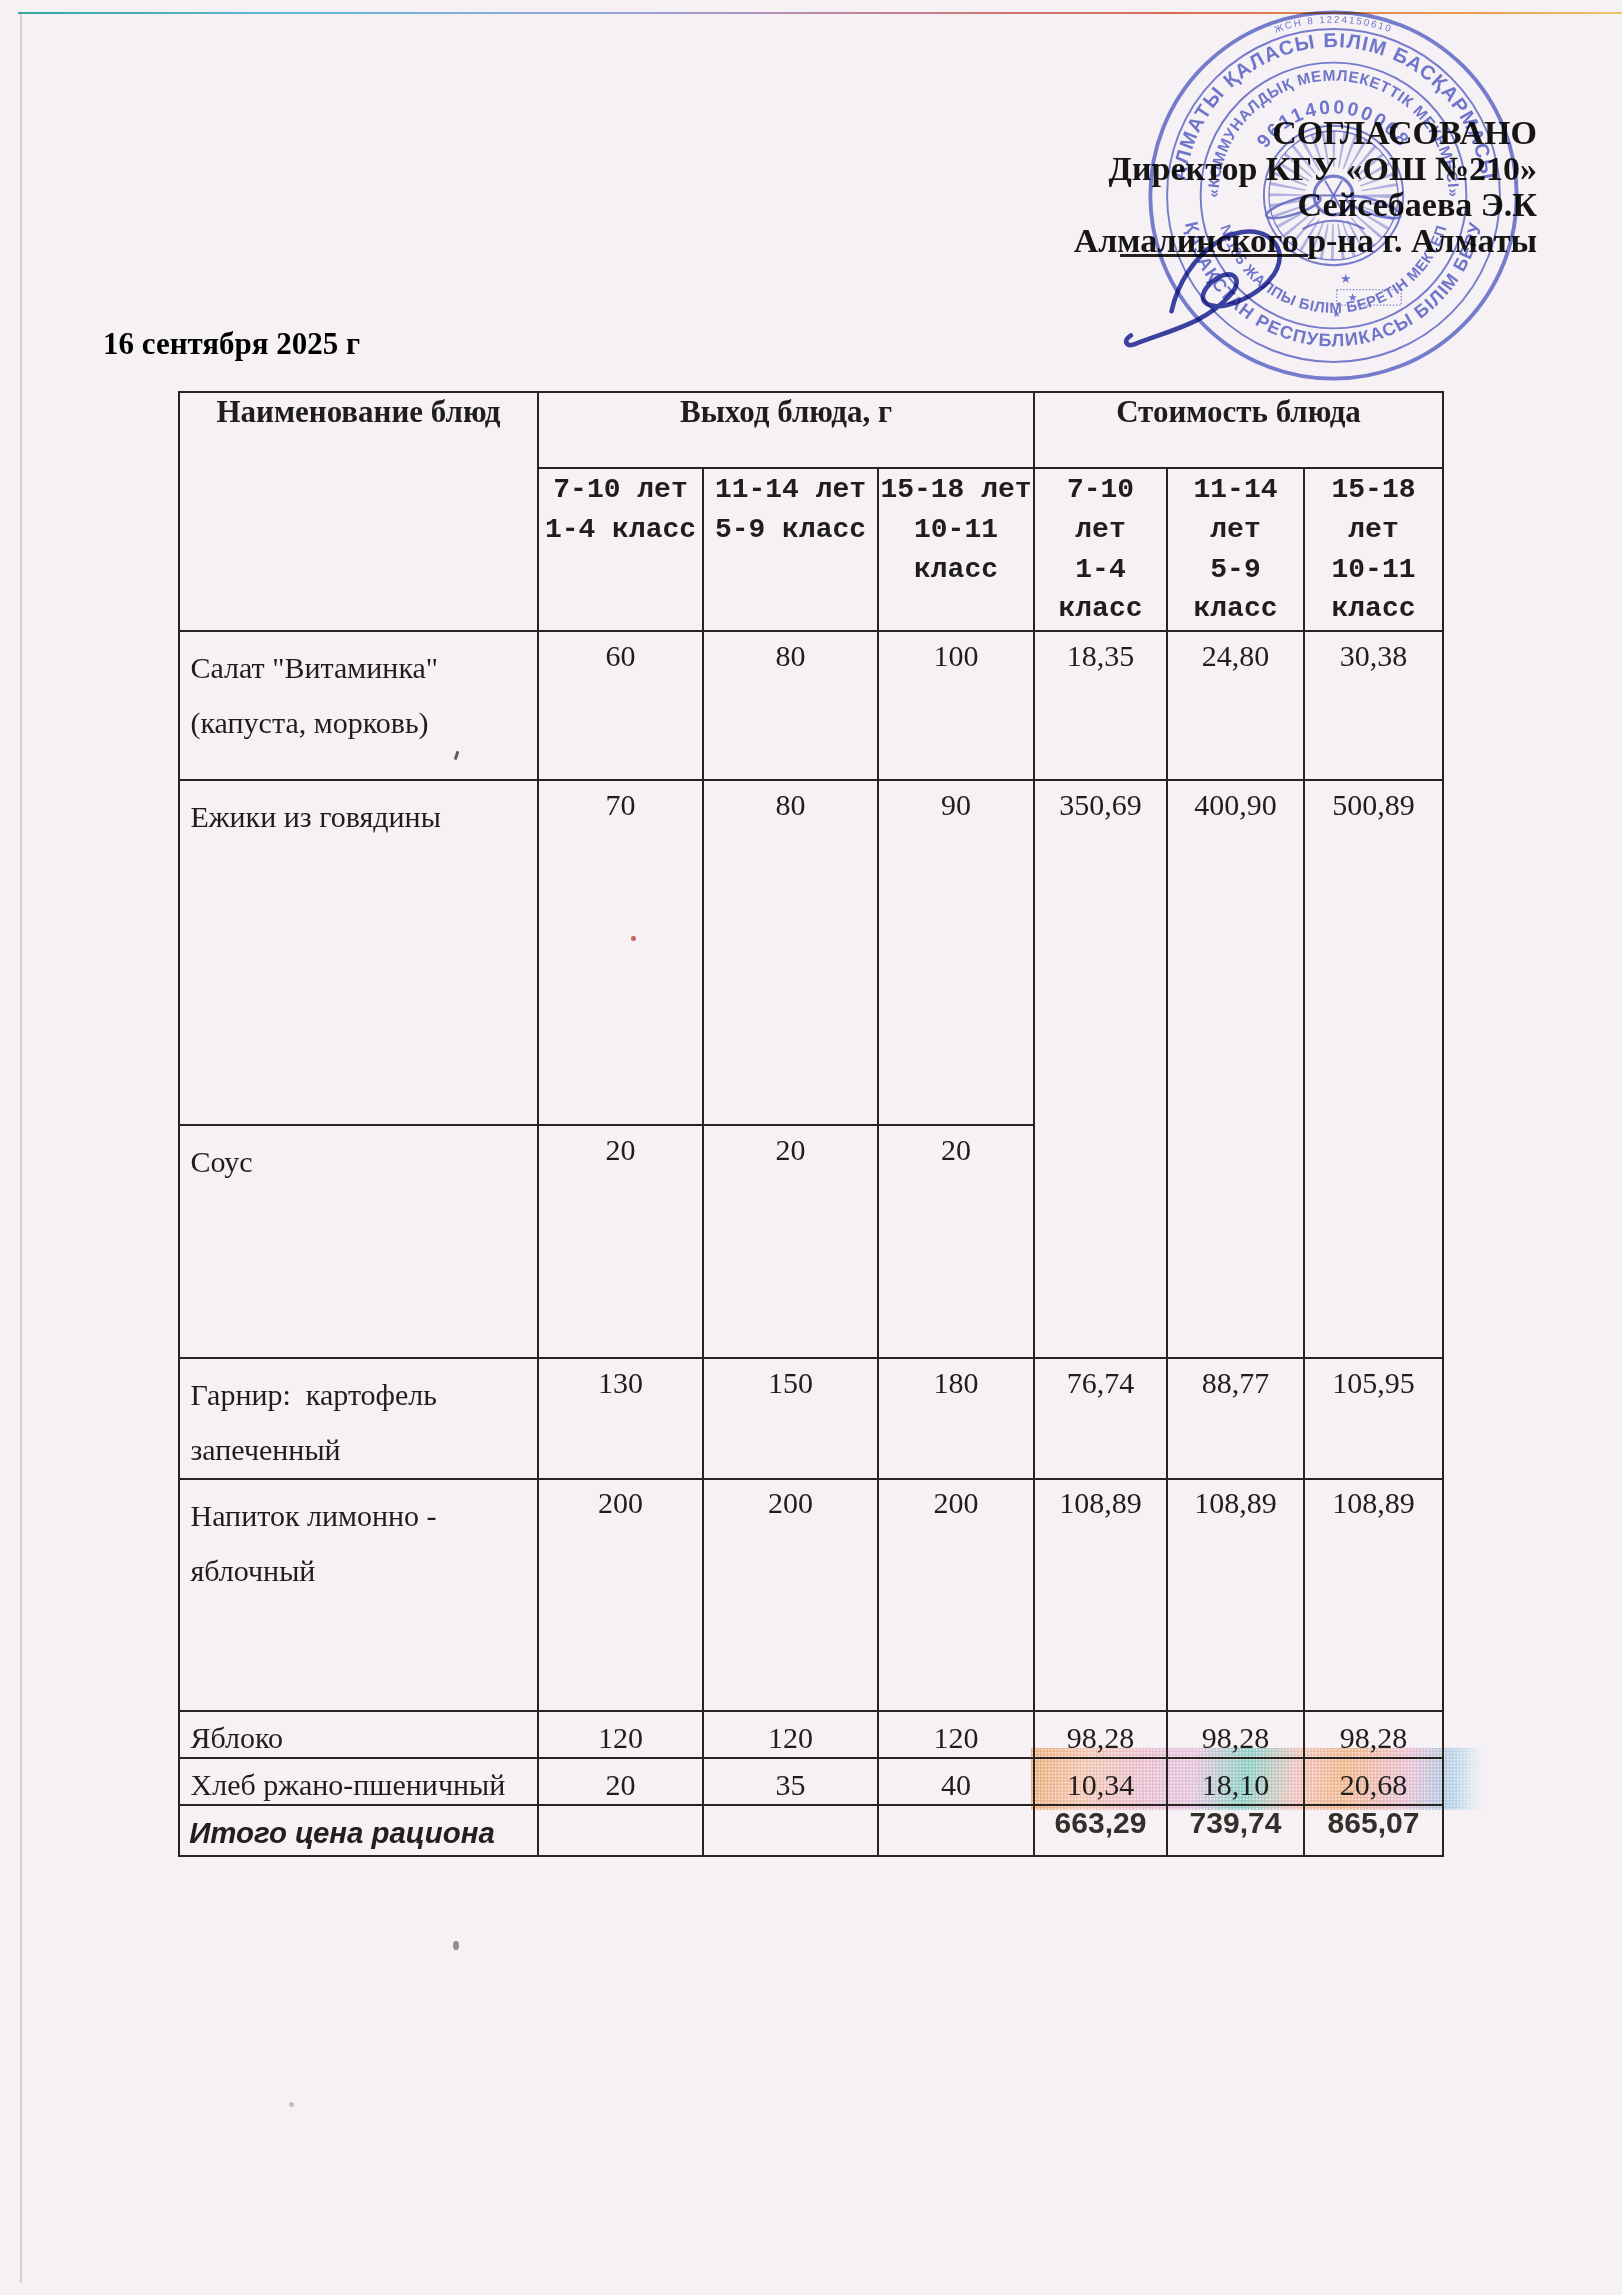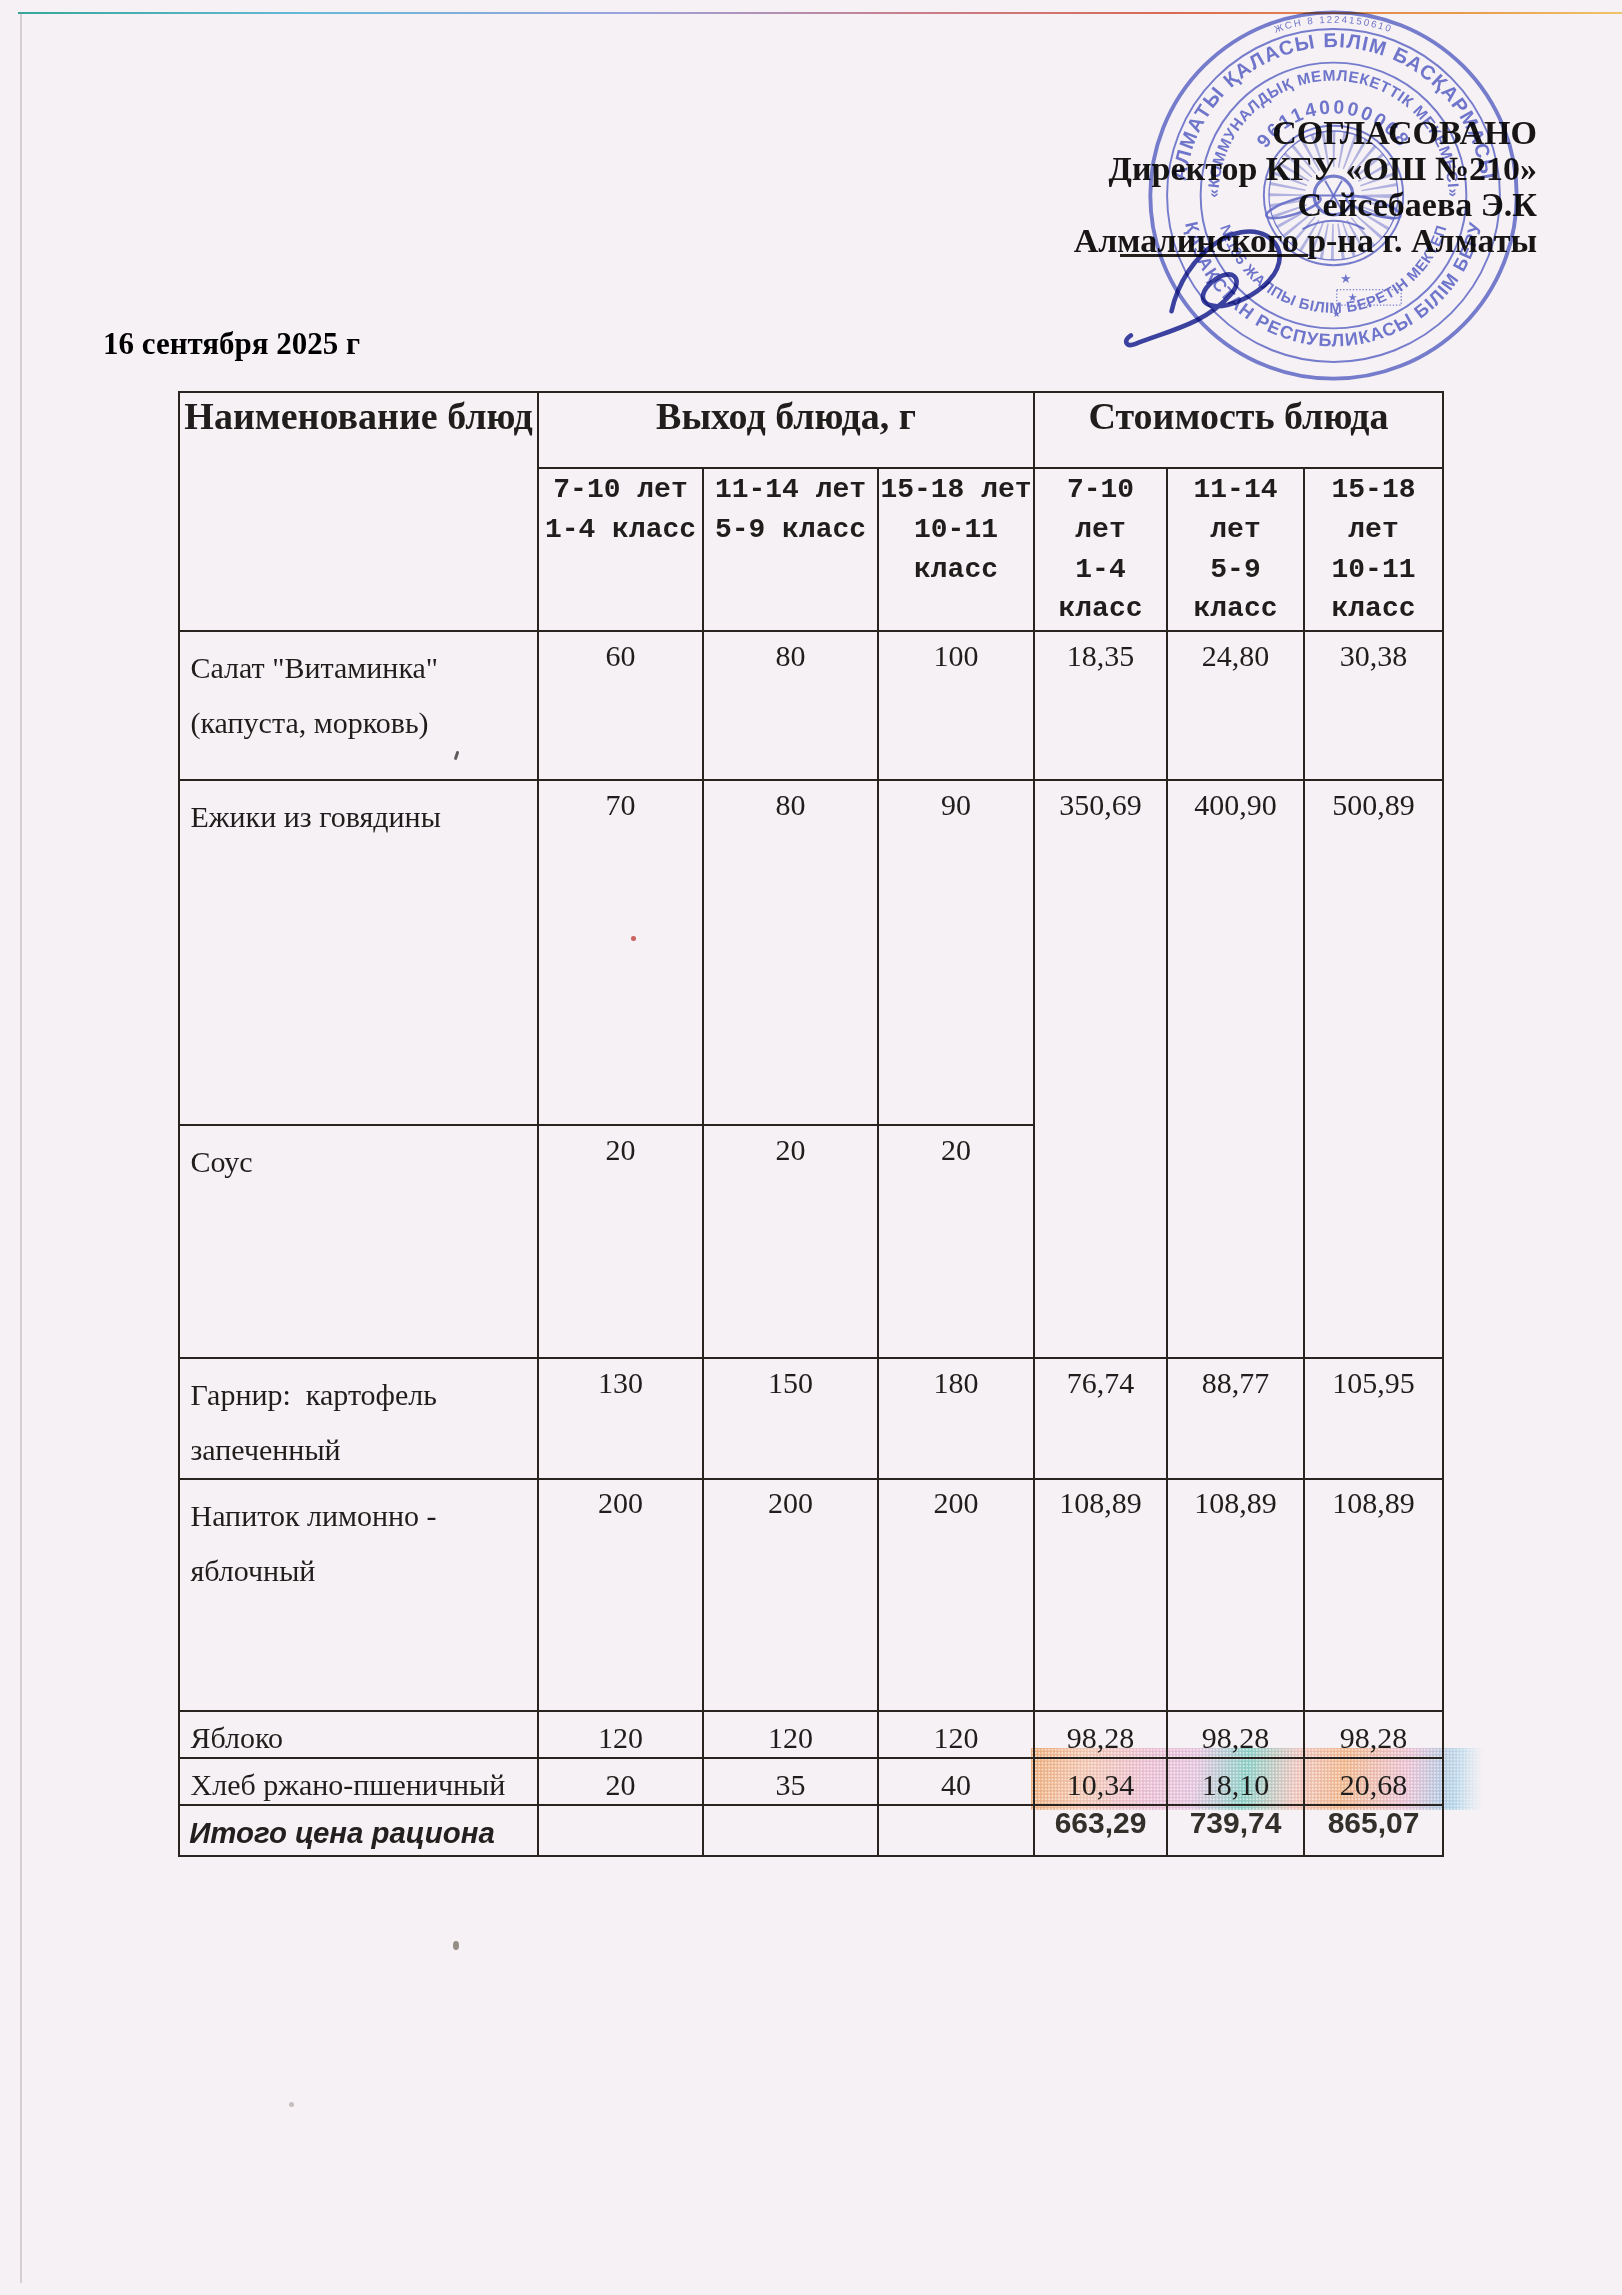--- a/index.html
+++ b/index.html
@@ -12,21 +12,21 @@
   .approval{position:absolute;top:115px;right:86px;text-align:right;font-weight:bold;
         font-size:34px;line-height:36px;color:#171615;z-index:4;}
   .approval .mp{padding-right:41px;}
   .sign-line{position:absolute;left:1120px;top:254px;width:188px;height:2.6px;background:#26211d;z-index:3;}
   .stamp{position:absolute;left:1140px;top:2px;width:387px;height:387px;opacity:.82;
         mix-blend-mode:multiply;filter:blur(0.3px);z-index:5;}
   .sig{position:absolute;left:1106px;top:216px;width:308px;height:151px;mix-blend-mode:multiply;z-index:6;}
   table.menu{position:absolute;left:178px;top:391px;width:1265px;border-collapse:collapse;
         table-layout:fixed;z-index:2;background:transparent;border:2.6px solid #29241f;}
   table.menu td{border:2px solid #29241f;vertical-align:top;overflow:hidden;}
-  td.gh{font-weight:bold;font-size:38px;text-align:center;vertical-align:middle;}
+  td.gh{font-weight:bold;font-size:31px;text-align:center;vertical-align:middle;}
   td.sh{font-weight:bold;font-size:28px;text-align:center;vertical-align:middle;line-height:1.42;white-space:pre-line;font-family:Liberation Mono, monospace;}
   td.name{text-align:left;padding:7.9px 6.5px 0 10.5px;font-size:30px;line-height:1.85;white-space:pre-line;}
   td.num{text-align:center;padding-top:6.5px;font-size:30px;}
   td.compact{padding-top:8px;line-height:1.2;}
   td.total-label{font-family:"Liberation Sans",sans-serif;font-style:italic;font-weight:bold;
         font-size:29.4px;padding:10.5px 0 0 9.2px;color:#22201e;}
   td.total-val{font-family:"Liberation Sans",sans-serif;font-weight:bold;font-size:30px;
         text-align:center;vertical-align:middle;color:#33302c;padding-top:0;}
   .hl{position:absolute;left:1031px;top:1748px;width:457px;height:62px;z-index:1;
       background-color:#f2c4c4;

